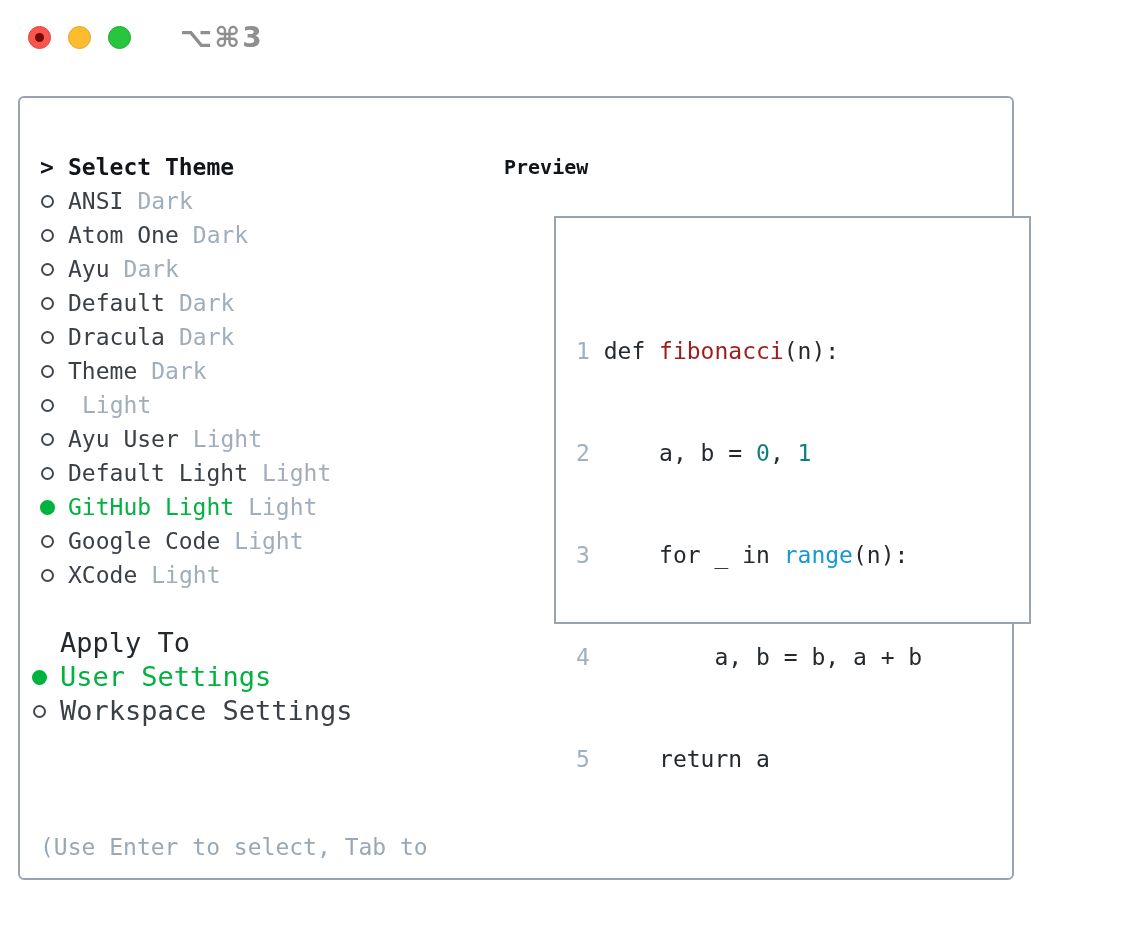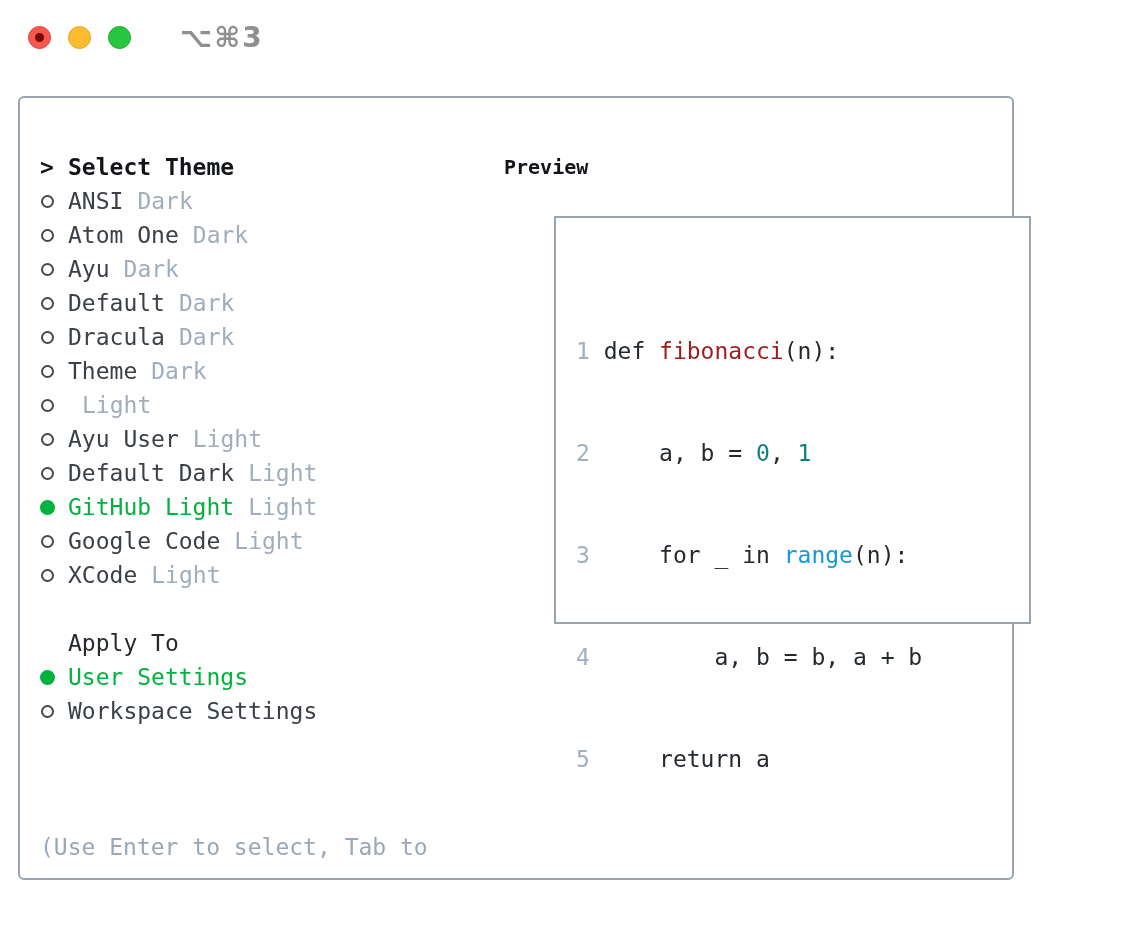--- a/index.html
+++ b/index.html
@@ -24,21 +24,21 @@
   .row { display:flex; align-items:center; height:34px; white-space:pre; }
   .pfx { display:inline-flex; width:28px; align-items:center; }
   .hdr-prefix { color:#111418; font-weight:bold; }
   .hdr-text { color:#111418; font-weight:bold;text-align:right; }
   .bullet { width:13px; height:13px; border-radius:50%; border:2px solid #42484f; margin-left:1px; }
   .row.selected .bullet { background:#00b23e; border-color:#00b23e; width:15px; height:15px; margin-left:0; }
   .t-name { color:#3a4046; }
   .row.selected .t-name { color:#00b23e; }
   .t-variant { color:#a0adbb; margin-left:14px; }
 
-  .apply { position:absolute; left:20px; top:528px; font-size:23px; line-height:34px; }
+  .apply { position:absolute; left:12px; top:528px; font-size:27px; line-height:34px; }
   .apply-hdr { color:#24292e; }
   .a-name { color:#3a4046; }
   .row.selected .a-name { color:#00b23e; }
 
   .hint { position:absolute; left:20px; top:664px; font-size:23px; line-height:34px; color:#9aa7b5; white-space:pre; }
 
   
   .preview-title { position:absolute; left:484px; top:52px; font-size:20px; line-height:34px; font-weight:bold; color:#111418; }
   .preview-box { position:absolute; left:490px; top:118px; width:477px; height:408px; border:2px solid #9aa4b0; background:#ffffff;margin-left:44px; }
   .code-block { position:absolute; left:20px; top:48px; font-size:23px; line-height:34px; white-space:pre; }
@@ -105,21 +105,21 @@
       <span class="pfx"><span class="bullet"></span></span>
       <span class="t-variant">Light</span>
     </div>
     <div class="row">
       <span class="pfx"><span class="bullet"></span></span>
       <span class="t-name">Ayu User</span>
       <span class="t-variant">Light</span>
     </div>
     <div class="row">
       <span class="pfx"><span class="bullet"></span></span>
-      <span class="t-name">Default Dark</span>
+      <span class="t-name">Default Light</span>
       <span class="t-variant">Light</span>
     </div>
     <div class="row selected">
       <span class="pfx"><span class="bullet"></span></span>
       <span class="t-name">GitHub Light</span>
       <span class="t-variant">Light</span>
     </div>
     <div class="row">
       <span class="pfx"><span class="bullet"></span></span>
       <span class="t-name">Google Code</span>

